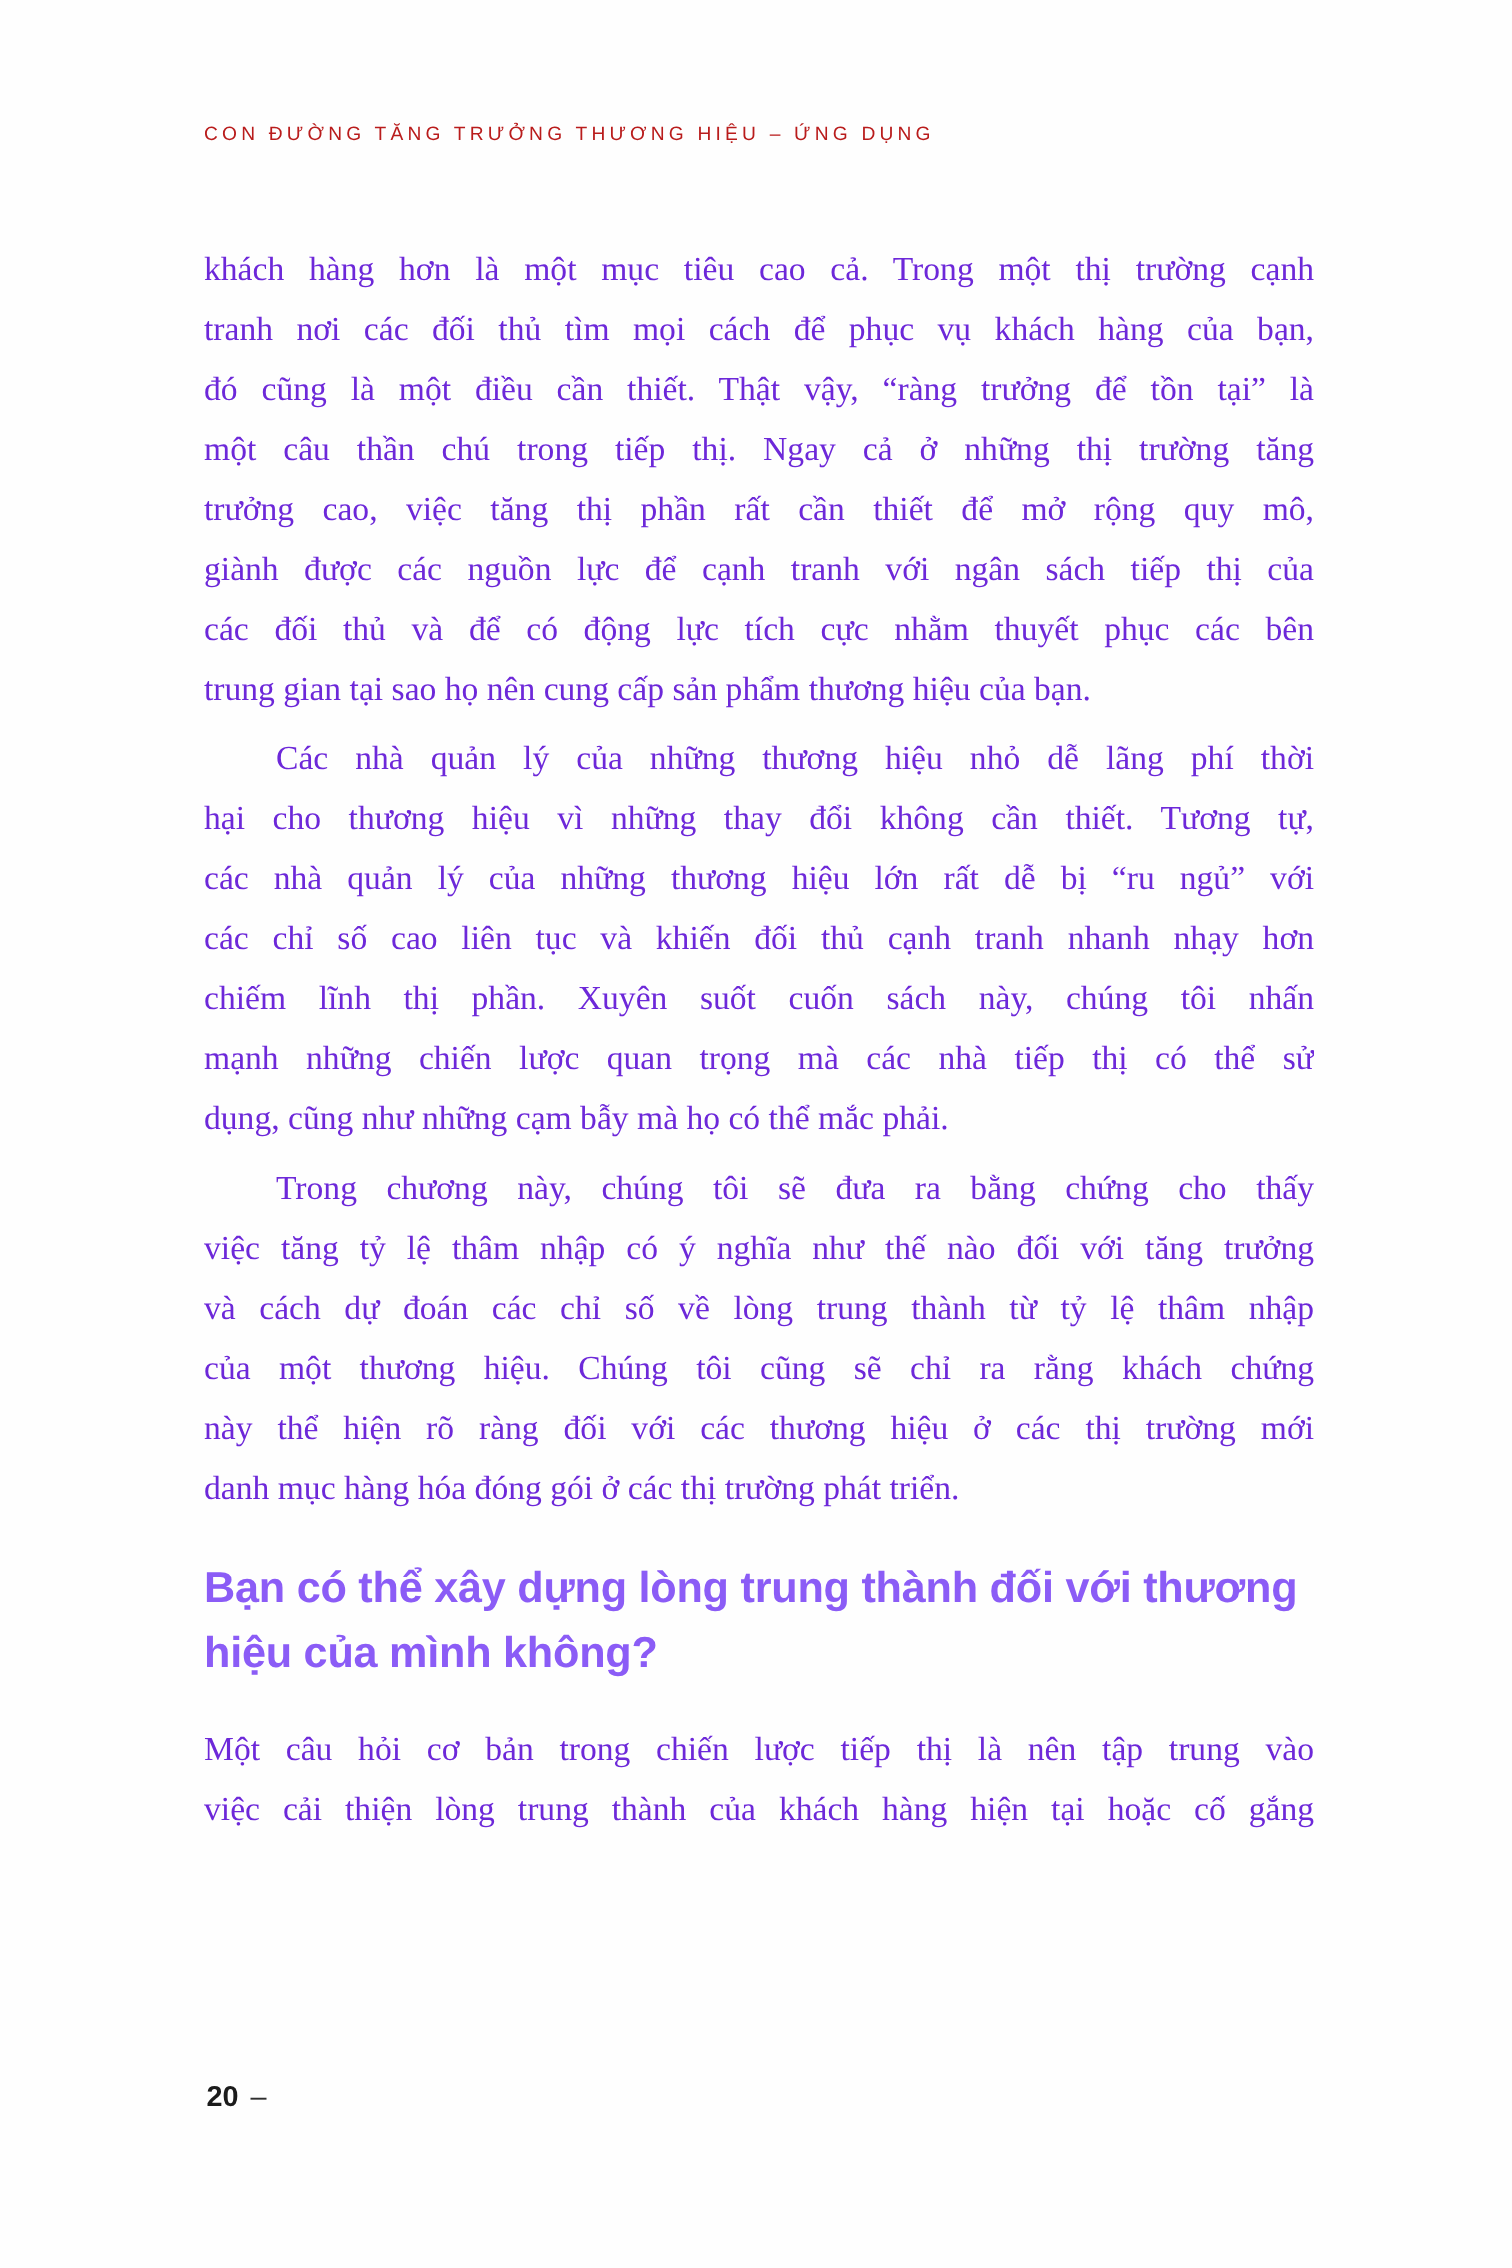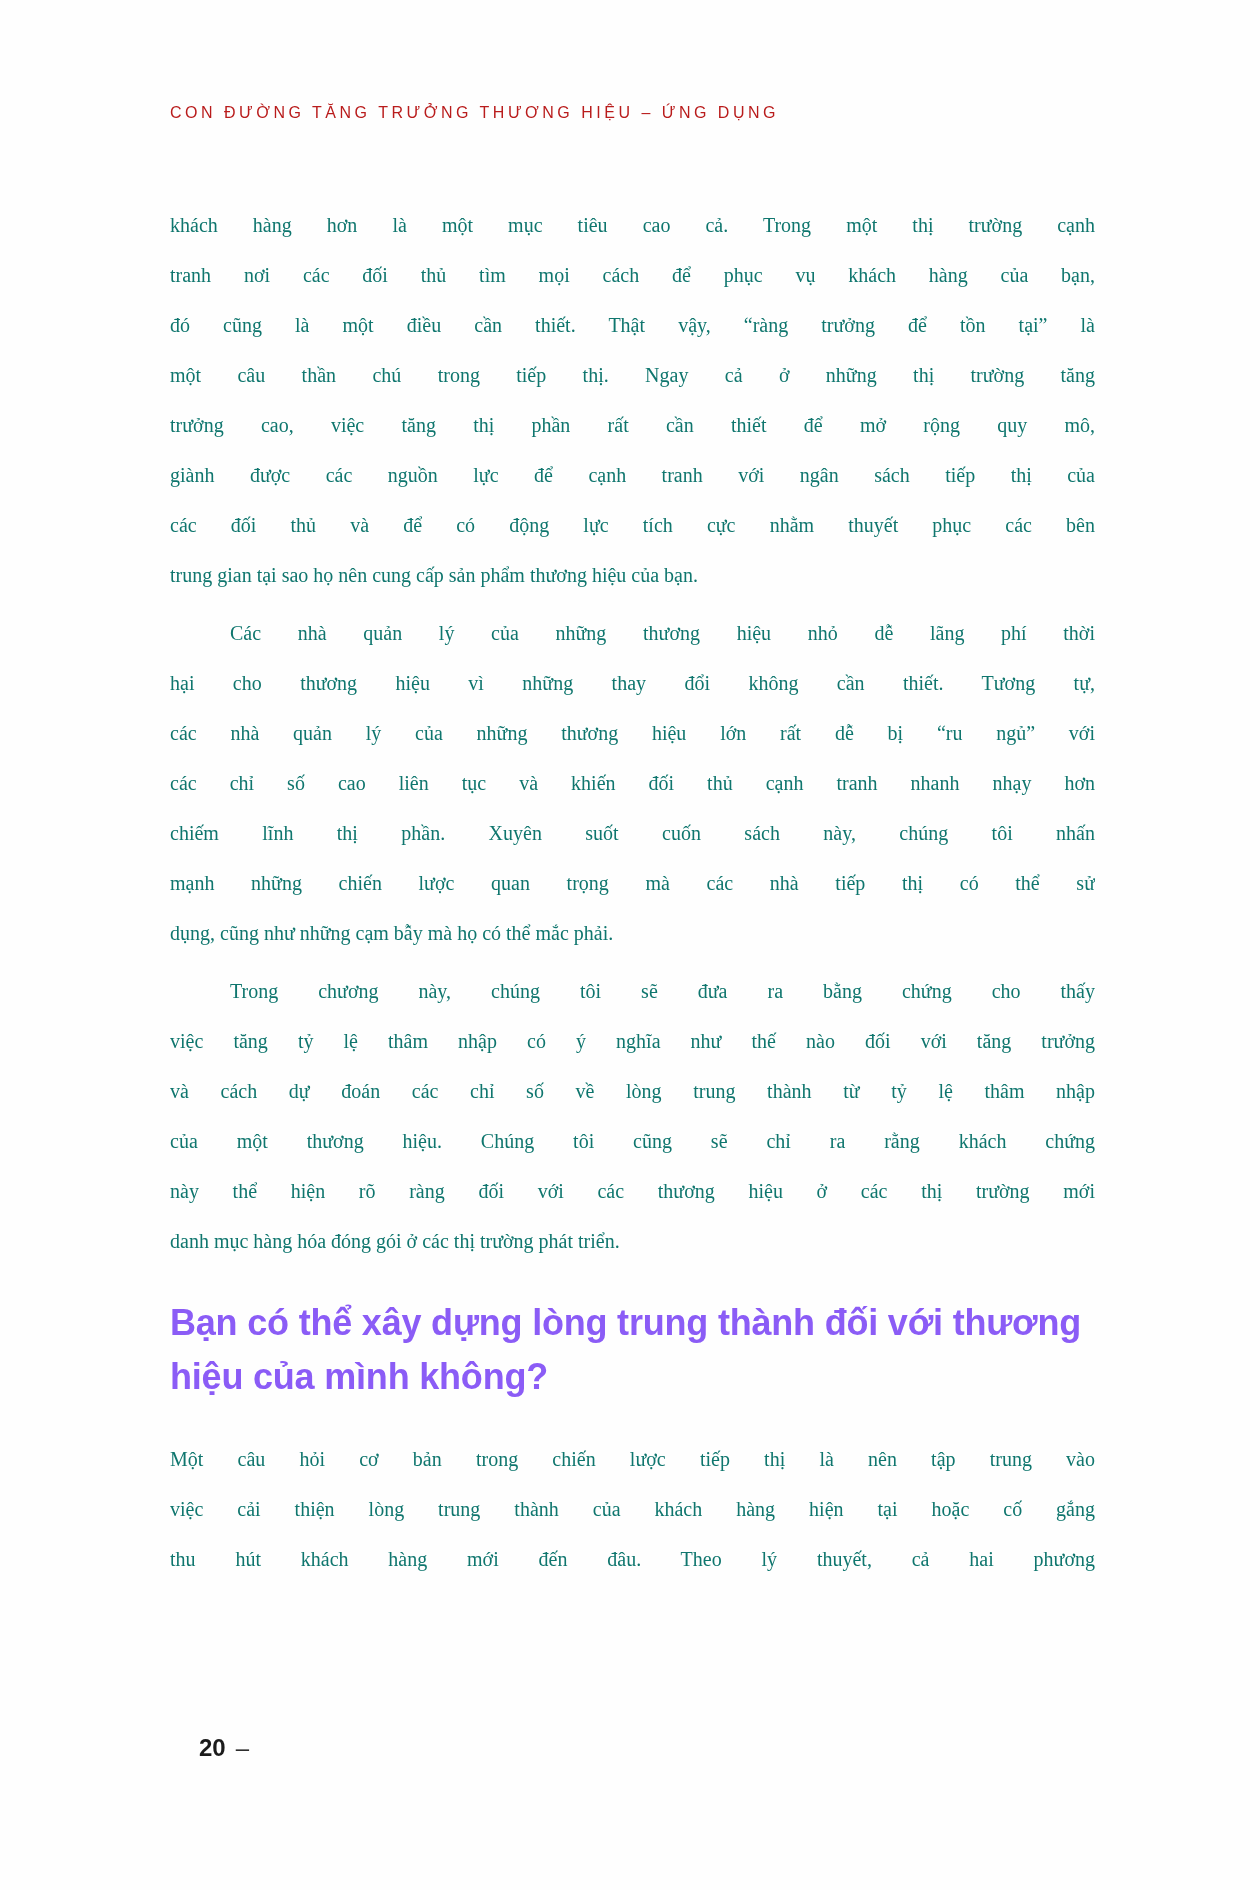--- a/index.html
+++ b/index.html
@@ -24,23 +24,23 @@
     white-space: nowrap;
   }
   .text-block {
     position: absolute;
     left: 170px;
     top: 200px;
     width: 925px;
   }
   .para {
     margin: 0 0 8px 0;
-    font-size: 20px;
+    font-size: 28px;
     line-height: 50px;
-    color: #0f766e;
+    color: #6d28d9;
   }
   .para.indent .ln:first-child { text-indent: 60px; }
   .ln {
     text-align: justify;
     text-align-last: justify;
     overflow: hidden;
   }
   .ln.last { text-align-last: left; }
   .section-heading {
     margin: 30px 0 30px 0;
@@ -53,21 +53,21 @@
   }
   .heading-line { white-space: nowrap; }
   .page-footer {
     position: absolute;
     left: 172px;
     top: 1734px;
     font-family: "Liberation Sans", sans-serif;
     font-size: 24px;
     color: #1b1b1b;
   }
-  .page-number { font-weight: 700; margin-left: 27px; }
+  .page-number { font-weight: 700; }
   .page-number-dash { font-weight: 400; color: #2e2e2e; margin-left: 10px; }
 </style>
 </head>
 <body>
 
 <div class="page">
 
   <div class="running-head">CON ĐƯỜNG TĂNG TRƯỞNG THƯƠNG HIỆU – ỨNG DỤNG</div>
 
   <div class="text-block">
@@ -103,21 +103,20 @@
       </div>
 
     <div class="section-heading">
       <div class="heading-line">Bạn có thể xây dựng lòng trung thành đối với thương</div>
       <div class="heading-line">hiệu của mình không?</div>
     </div>
 
     <div class="para">
         <div class="ln">Một câu hỏi cơ bản trong chiến lược tiếp thị là nên tập trung vào</div>
         <div class="ln">việc cải thiện lòng trung thành của khách hàng hiện tại hoặc cố gắng</div>
-        <div class="ln">thu hút khách hàng mới đến đâu. Theo lý thuyết, cả hai phương</div>
       </div>
 
   </div>
 
   <div class="page-footer">
     <span class="page-number">20</span><span class="page-number-dash">–</span>
   </div>
 
 </div>
 

